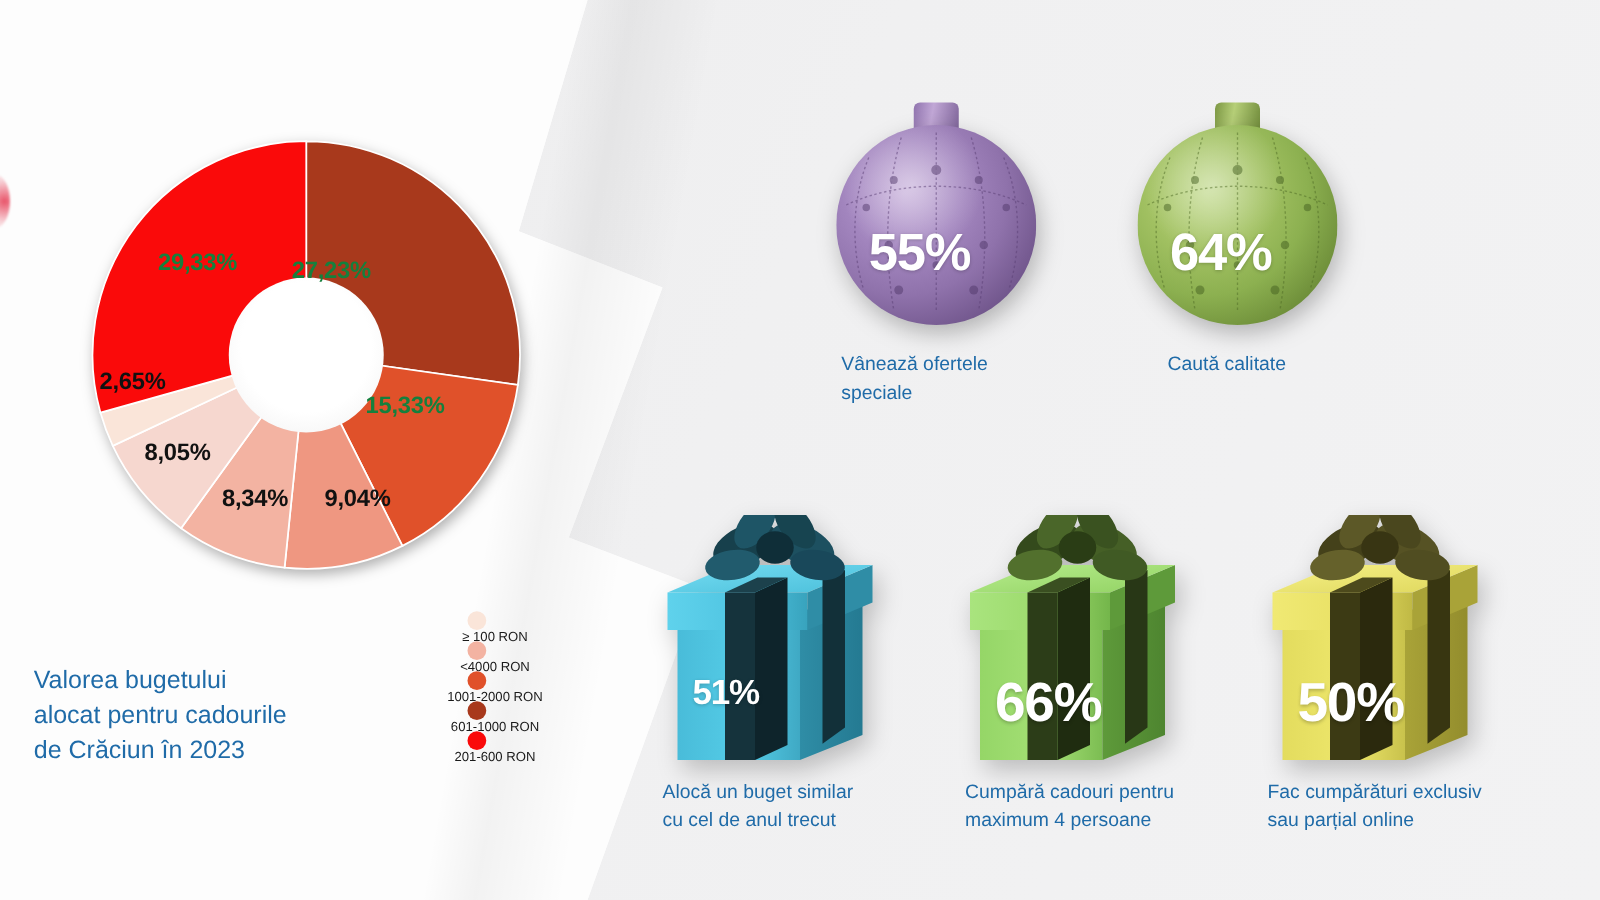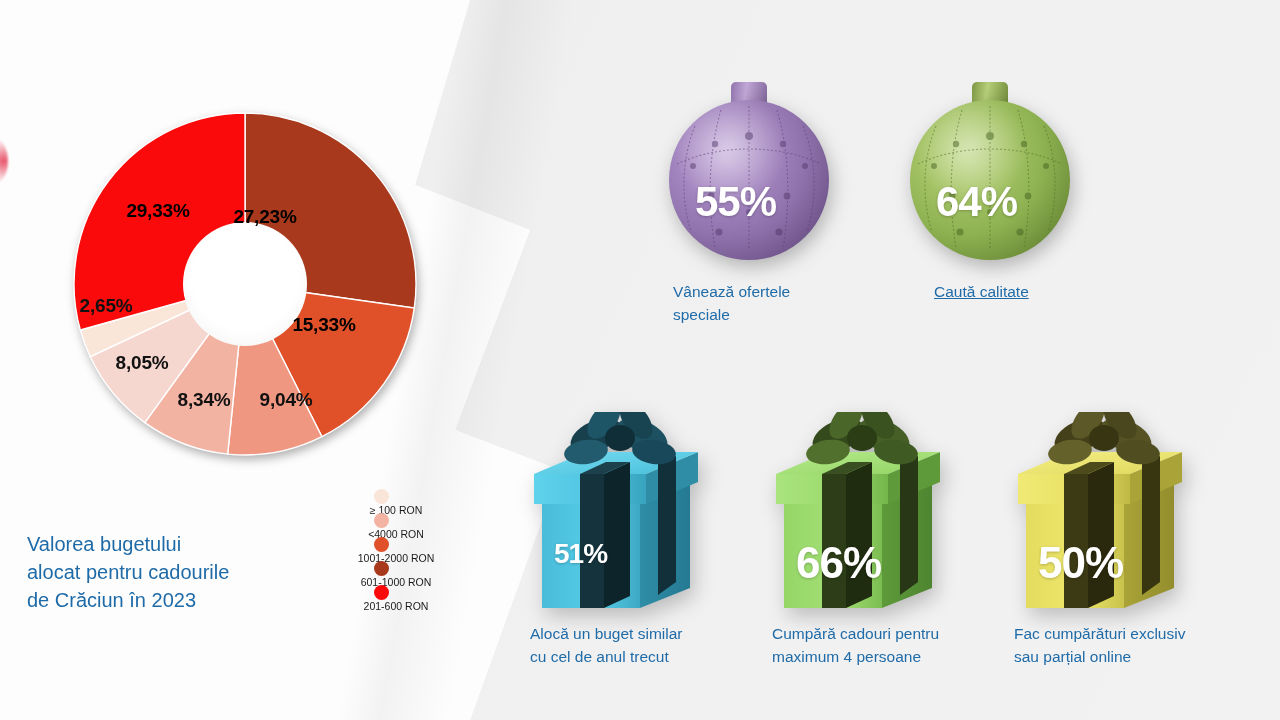--- a/index.html
+++ b/index.html
@@ -93,21 +93,21 @@
   }
   .slice-label {
     position: absolute;
     transform: translate(-50%, -50%);
     font-family: "Liberation Sans", sans-serif;
     font-weight: bold;
     font-size: 19px;
     white-space: nowrap;
     letter-spacing: -0.2px;
   }
-  .slice-label.light { color: #000000; }
+  .slice-label.light { color: #15803d; }
   .slice-label.dark  { color: #111111; }
 
   
   #legend {
     position: absolute;
     left: 291px;
     top: 489px;
     width: 180px;
   }
   .legend-row {
@@ -341,21 +341,21 @@
             <circle cx="136" cy="66" r="3"></circle>
           <circle cx="42" cy="96" r="3.4"></circle>
             <circle cx="118" cy="96" r="3.4"></circle>
           <circle cx="80" cy="112" r="3"></circle>
           <circle cx="50" cy="132" r="3.6"></circle>
             <circle cx="110" cy="132" r="3.6"></circle>
         </g>
       </svg>
       <div class="stat-value" style="left:26px; top:100px; font-size:42px;">64%</div>
     </div>
-    <div class="stat-caption" style="left:24px; top:202px; width:210px;text-decoration:underline;">Caută calitate</div>
+    <div class="stat-caption" style="left:24px; top:202px; width:210px;">Caută calitate</div>
   </div>
 
   <div class="stat" style="left:530px; top:412px; width:260px; height:270px;">
     <div class="giftbox">
       <svg class="gift-svg" viewBox="0 0 190 200">
         <defs>
           <linearGradient id="b1front" x1="0" y1="0" x2="1" y2="0">
             <stop offset="0%" stop-color="#49bcd9"></stop>
               <stop offset="55%" stop-color="#55cde8"></stop>
               <stop offset="100%" stop-color="#3fa9c4"></stop>

